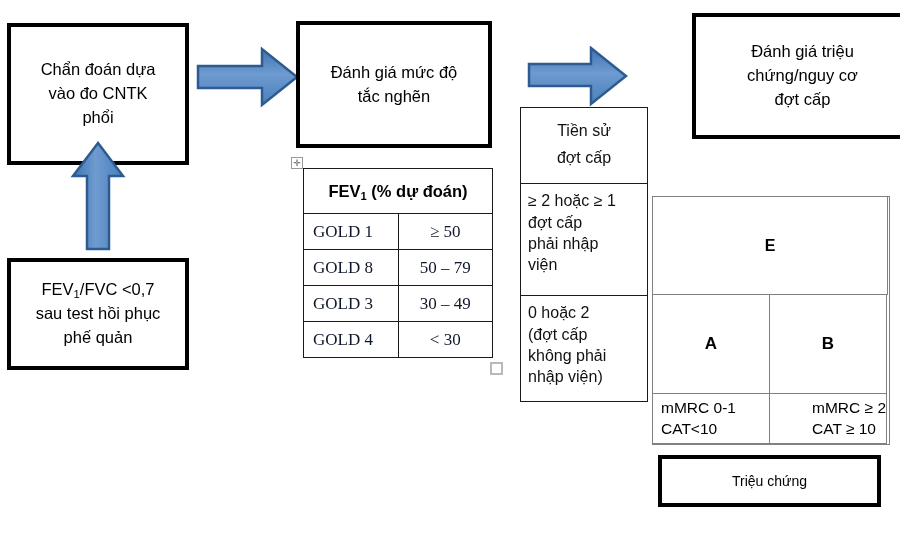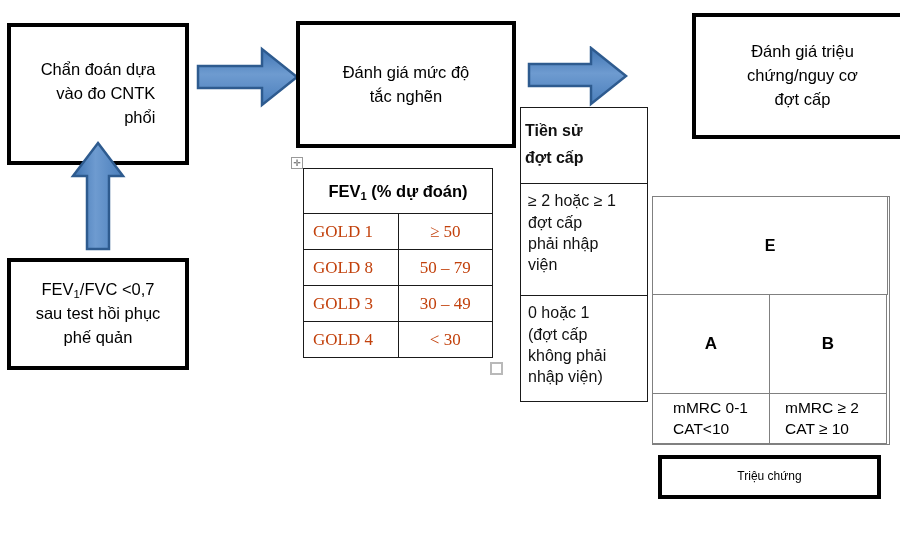--- a/index.html
+++ b/index.html
@@ -63,21 +63,21 @@
     font-size: 16.5px;
     text-align: center;
     height: 44px;
     color: #000;
   }
   #gold-table .gold-label,
   #gold-table .gold-value {
     font-family: "Liberation Serif", serif;
     font-size: 17px;
     height: 35px;
-    color: #c2410c;
+    color: #0f172a;
   }
   #gold-table .gold-label { text-align: left;  padding-left: 9px; width: 97px; }
   #gold-table .gold-value { text-align: center; }
   sub { font-size: 0.68em; vertical-align: baseline; position: relative; top: 0.28em; }
 
   
   #table-move-handle {
     position: absolute;
     left: 291px;
     top: 157px;
@@ -115,22 +115,22 @@
   }
   #exac-col .cell {
     box-sizing: border-box;
     border-bottom: 1px solid #1a1a1a;
     padding: 6px 7px 7px 7px;
     font-size: 16px;
     line-height: 1.33;
     color: #111;
   }
   #exac-col .cell.head {
-    font-weight: bold;
-    text-align: left;
+    font-weight: normal;
+    text-align: center;
     line-height: 1.7;
     padding: 9px 4px 12px 4px;
   }
   #exac-col .cell.body { text-align: left; }
 
   
   #abe-grid {
     position: absolute;
     left: 652px;
     top: 196px;
@@ -162,32 +162,32 @@
     font-weight: bold;
     font-size: 17px;
   }
   #abe-grid .cell-crit {
     width: 50%;
     height: 51px;
     font-size: 15.5px;
     line-height: 1.3;
     align-items: center;
     justify-content: flex-start;
-    padding-left: 20px;
+    padding-left: 8px;
     text-align: left;
   }
   #abe-grid .cell-crit span { display: block; }
-  #abe-grid .cell-crit.right { padding-left: 15px; }
+  #abe-grid .cell-crit.right { padding-left: 6px; justify-content: flex-end; }
 </style>
 </head>
 <body>
 
 <div id="canvas">
 
-  <div class="flowbox" id="box-diagnosis" style="left:7px; top:23px; width:182px; height:142px;text-align:right;">
+  <div class="flowbox" id="box-diagnosis" style="left:7px; top:23px; width:182px; height:142px;">
     <span>
       <span class="txt">Chẩn đoán dựa</span>
       <span class="txt">vào đo CNTK</span>
       <span class="txt">phổi</span>
     </span>
   </div>
 
   <div class="arrow" id="arrow-up" style="left:70px; top:140px; width:56px; height:112px;">
     <svg viewBox="0 0 56 112" preserveAspectRatio="none">
       <defs>
@@ -215,21 +215,21 @@
         <linearGradient id="gradR1" x1="0" y1="0" x2="0" y2="1">
           <stop offset="0%" stop-color="#3f74b2"></stop>
           <stop offset="45%" stop-color="#6e9bd0"></stop>
           <stop offset="100%" stop-color="#4a7ebb"></stop>
         </linearGradient>
       </defs>
       <polygon points="2,20 66,20 66,3 101,31 66,59 66,42 2,42" fill="url(#gradR1)" stroke="#2e5b8f" stroke-width="2.5" stroke-linejoin="miter"></polygon>
     </svg>
   </div>
 
-  <div class="flowbox" id="box-obstruction" style="left:296px; top:21px; width:220px; height:127px;">
+  <div class="flowbox" id="box-obstruction" style="left:296px; top:21px; width:196px; height:127px;">
     <span>
       <span class="txt">Đánh giá mức độ</span>
       <span class="txt">tắc nghẽn</span>
     </span>
   </div>
 
   <div id="table-move-handle">✛</div>
 
   <table id="gold-table">
     <tbody>
@@ -283,21 +283,21 @@
       <div>Tiền sử</div>
       <div>đợt cấp</div>
     </div>
     <div class="cell body" style="height:112px;">
       <div>≥ 2 hoặc ≥ 1</div>
       <div>đợt cấp</div>
       <div>phải nhập</div>
       <div>viện</div>
     </div>
     <div class="cell body" style="height:106px;">
-      <div>0 hoặc 1</div>
+      <div>0 hoặc 2</div>
       <div>(đợt cấp</div>
       <div>không phải</div>
       <div>nhập viện)</div>
     </div>
   </div>
 
   <div id="abe-grid">
     <div class="row">
       <div class="cell cell-e">E</div>
     </div>
@@ -314,17 +314,17 @@
       </div>
       <div class="cell cell-crit right">
         <div>
           <span>mMRC ≥ 2</span>
           <span>CAT ≥ 10</span>
         </div>
       </div>
     </div>
   </div>
 
-  <div class="flowbox" id="box-symptoms-footer" style="left:658px; top:455px; width:223px; height:44px; font-size:12px;">
+  <div class="flowbox" id="box-symptoms-footer" style="left:658px; top:455px; width:223px; height:52px; font-size:14px;">
     <span class="txt">Triệu chứng</span>
   </div>
 
 </div>
 
 </body></html>

